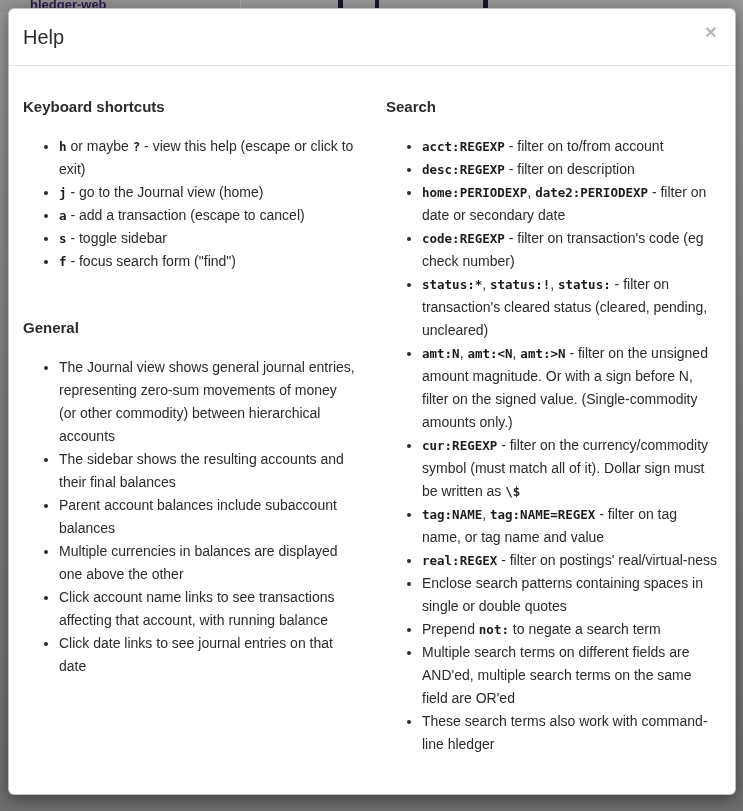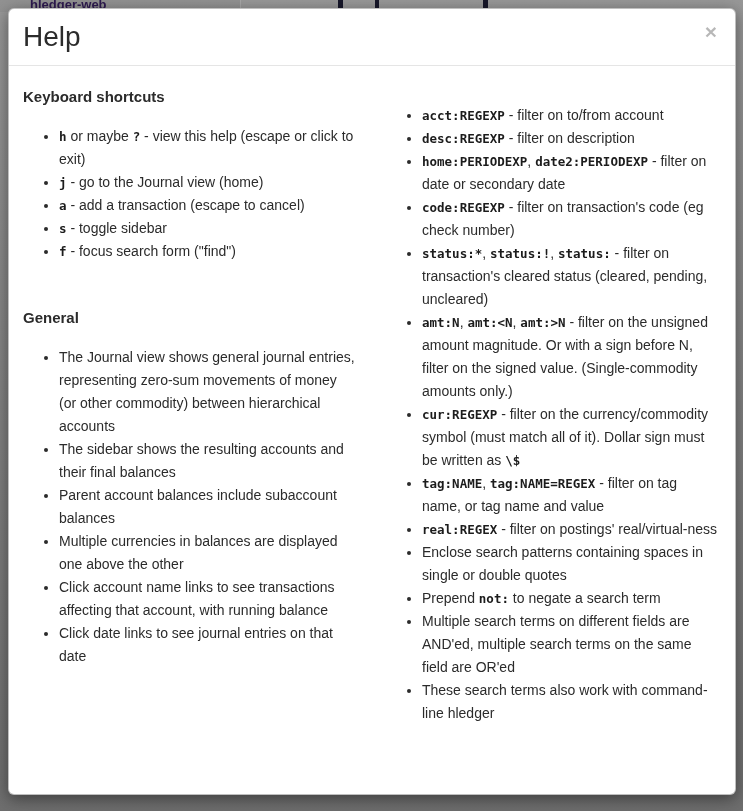--- a/index.html
+++ b/index.html
@@ -51,21 +51,21 @@
     border-radius: 6px;
     box-shadow: 0 4px 16px rgba(0,0,0,0.45);
     overflow: hidden;
   }
   .modal-header {
     padding: 13px 15px 13px 14px;
     border-bottom: 1px solid #e5e5e5;
     position: relative;
   }
   .modal-title {
-    font-size: 28px; font-weight: 400; color: #2b2b2b; line-height: 30px;
+    font-size: 20px; font-weight: 400; color: #2b2b2b; line-height: 30px;
   }
   .close-btn {
     position: absolute; right: 18px; top: 14px;
     background: none; border: none;
     font-size: 21px; font-weight: bold; line-height: 18px;
     color: #000; opacity: 0.28;
     cursor: pointer;
     font-family: "Liberation Sans", sans-serif;
   }
   .modal-body {
@@ -73,21 +73,21 @@
     display: flex;
   }
   .col { width: 50%; }
   .col-left  { padding-right: 16px; }
   .col-right { padding-left: 14px; padding-right: 2px; }
 
   .sec-heading {
     font-size: 15px; font-weight: bold; color: #2b2b2b;
     margin-top: 46px;
   }
-  .col .sec-heading:first-child { margin-top: 4px; }
+  .col .sec-heading:first-child { margin-top: 14px; }
 
   ul {
     margin-top: 20px;
     padding-left: 36px;
     list-style-type: disc;
   }
   li {
     font-size: 14px; color: #2b2b2b; line-height: 23px;
   }
   code {
@@ -131,20 +131,21 @@
         <ul>
           <li>The Journal view shows general journal entries, representing zero-sum movements of money (or other commodity) between hierarchical accounts</li>
           <li>The sidebar shows the resulting accounts and their final balances</li>
           <li>Parent account balances include subaccount balances</li>
           <li>Multiple currencies in balances are displayed one above the other</li>
           <li>Click account name links to see transactions affecting that account, with running balance</li>
           <li>Click date links to see journal entries on that date</li>
         </ul>
       </div>
     <div class="col col-right">
+        <div class="sec-heading">Search</div>
         <ul>
           <li><code>acct:REGEXP</code> - filter on to/from account</li>
           <li><code>desc:REGEXP</code> - filter on description</li>
           <li><code>home:PERIODEXP</code>, <code>date2:PERIODEXP</code> - filter on date or secondary date</li>
           <li><code>code:REGEXP</code> - filter on transaction's code (eg check number)</li>
           <li><code>status:*</code>, <code>status:!</code>, <code>status:</code> - filter on transaction's cleared status (cleared, pending, uncleared)</li>
           <li><code>amt:N</code>, <code>amt:&lt;N</code>, <code>amt:&gt;N</code> - filter on the unsigned amount magnitude. Or with a sign before N, filter on the signed value. (Single-commodity amounts only.)</li>
           <li><code>cur:REGEXP</code> - filter on the currency/commodity symbol (must match all of it). Dollar sign must be written as <code>\$</code></li>
           <li><code>tag:NAME</code>, <code>tag:NAME=REGEX</code> - filter on tag name, or tag name and value</li>
           <li><code>real:REGEX</code> - filter on postings' real/virtual-ness</li>

